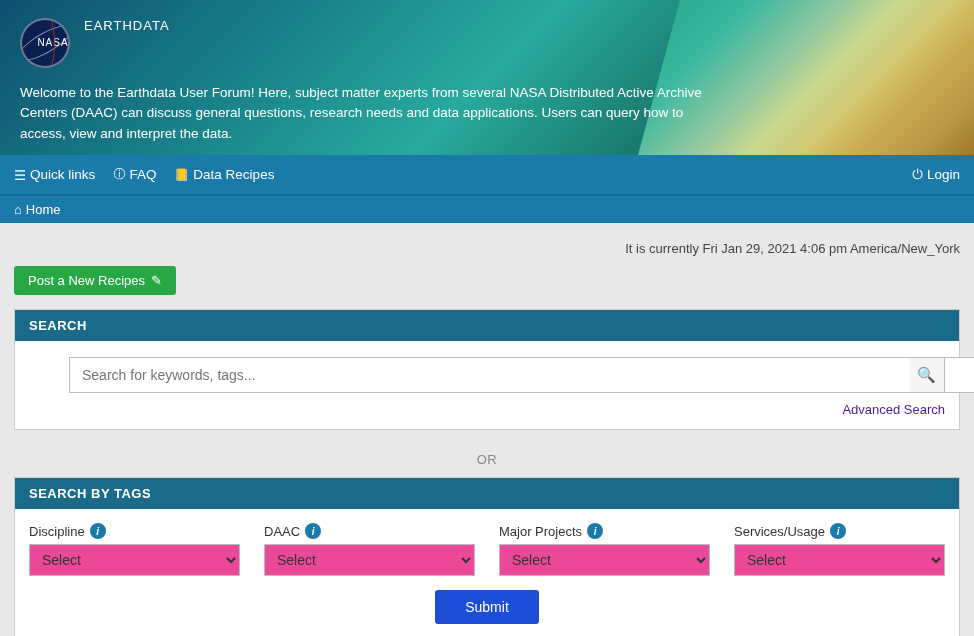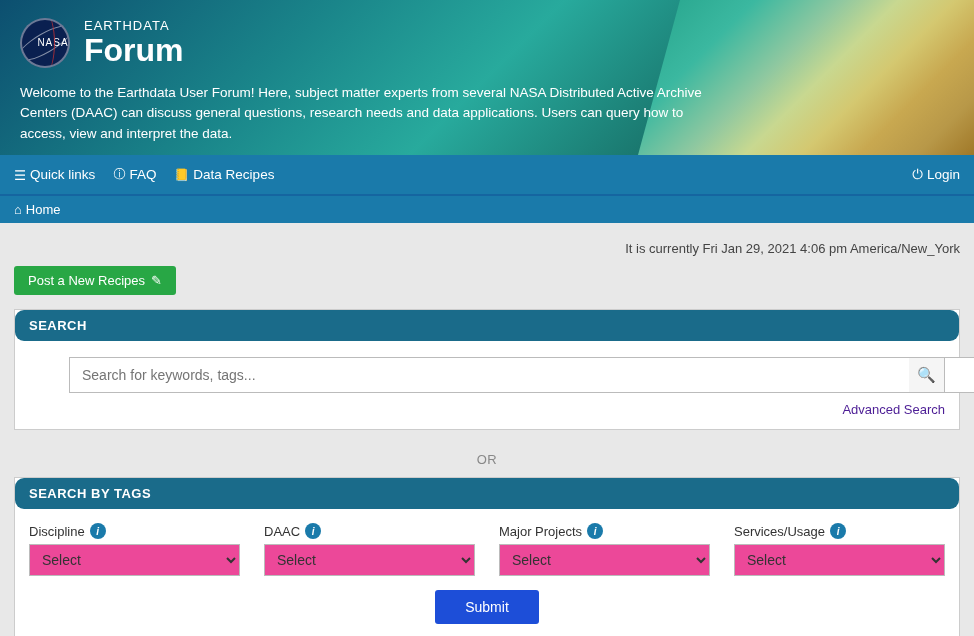--- a/index.html
+++ b/index.html
@@ -129,21 +129,20 @@
       border: 1px solid #ccc;
       margin-bottom: 12px;
     }
     .section-header {
       background: #1a6b8a;
       color: white;
       padding: 8px 14px;
       font-size: 13px;
       font-weight: bold;
       letter-spacing: 0.5px;
-      border-radius: 9px;
     }
     .search-body {
       padding: 16px 14px 12px 14px;
     }
     .search-input-wrap {
       position: relative;
       margin-bottom: 8px;
     }
     .search-input {
       width: 100%;
@@ -289,21 +288,20 @@
 
 <div class="header">
   <div class="header-bg"></div>
   <div class="header-satellite"></div>
   <div class="header-content">
     <div class="nasa-orbit">
       <span class="nasa-logo-text">NASA</span>
     </div>
     <div class="header-title-block">
       <div class="earthdata">EARTHDATA</div>
-      <div class="forum">Forum</div>
     </div>
   </div>
   <div class="header-description">Welcome to the Earthdata User Forum! Here, subject matter experts from several NASA Distributed Active Archive Centers (DAAC) can discuss general questions, research needs and data applications. Users can query how to access, view and interpret the data.</div>
 </div>
 
 <div class="navbar">
   <div class="navbar-left">
     <a class="navbar-item">
       <span>☰</span>
       <span>Quick links</span>

